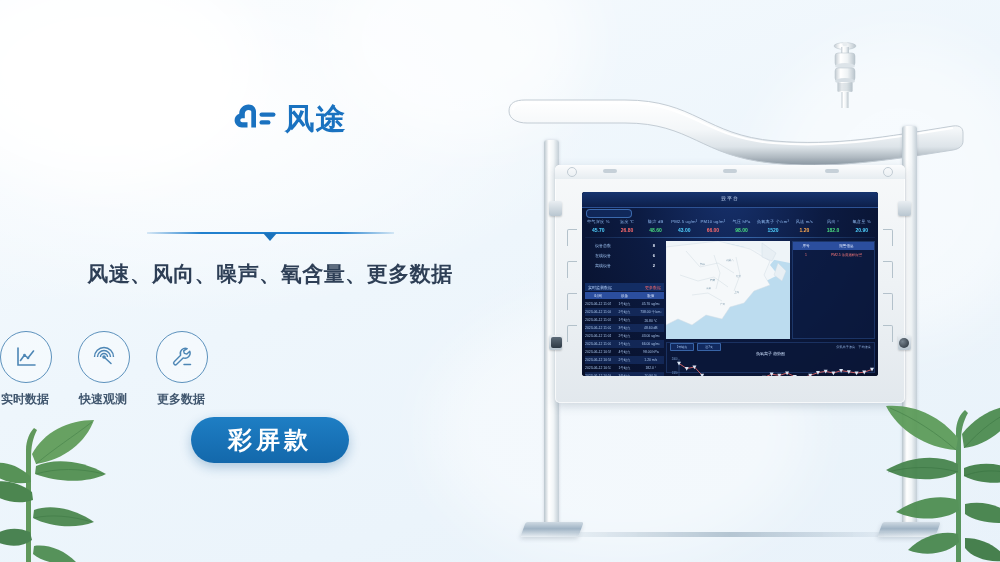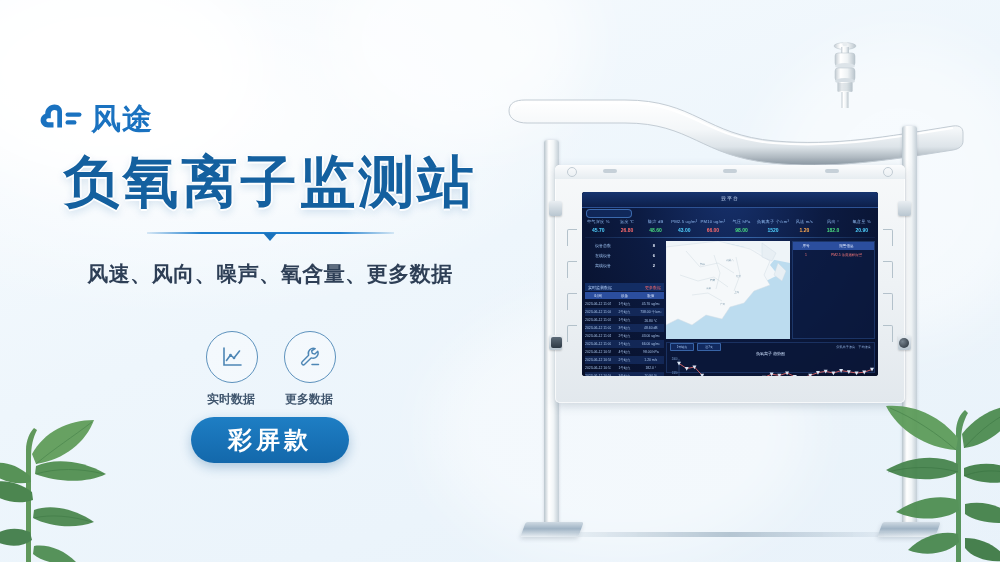--- a/index.html
+++ b/index.html
@@ -17,21 +17,21 @@
   }
   
   .bg-blob{position:absolute;border-radius:50%;filter:blur(28px);pointer-events:none;}
   .b1{left:-60px;top:-40px;width:320px;height:220px;background:rgba(255,255,255,.85);}
   .b2{left:330px;top:-60px;width:260px;height:200px;background:rgba(255,255,255,.6);}
   .b3{left:430px;top:300px;width:380px;height:260px;background:rgba(255,255,255,.45);}
   .b4{right:-40px;top:40px;width:280px;height:300px;background:rgba(255,255,255,.5);}
 
   
   .left{position:absolute;left:0;top:0;width:540px;height:562px;}
-  .logo-row{position:absolute;left:0;right:0;top:104px;display:flex;justify-content:flex-start;align-items:center;gap:9px;padding-left:40px;}
+  .logo-row{position:absolute;left:0;right:0;top:104px;display:flex;justify-content:center;align-items:center;gap:9px;padding-left:40px;}
   .logo-mark{width:42px;height:30px;flex:0 0 auto;}
   .logo-text{font-size:30px;font-weight:700;color:#1a72c0;letter-spacing:1px;line-height:1;}
 
   .title{
     position:absolute;left:0;right:0;top:152px;text-align:center;
     font-size:56px;font-weight:700;letter-spacing:3px;line-height:1.08;
     color:#14609f;
     text-shadow:
       0 2px 0 rgba(255,255,255,.95),
       2px 0 0 rgba(255,255,255,.75),
@@ -42,21 +42,21 @@
   .divider{position:absolute;left:0;right:0;top:232px;display:flex;justify-content:center;}
   .divider .ln{position:relative;width:247px;height:2px;background:linear-gradient(90deg,rgba(30,125,200,.15),#2180ce 22%,#2180ce 78%,rgba(30,125,200,.15));}
   .divider .tri{position:absolute;left:50%;top:1px;transform:translateX(-50%);
     width:0;height:0;border-left:7px solid transparent;border-right:7px solid transparent;border-top:8px solid #1b73bd;}
 
   .subtitle{
     position:absolute;left:0;right:0;top:258px;text-align:center;
     font-size:21px;font-weight:600;line-height:1.5;color:#2e3f56;letter-spacing:.5px;
   }
 
-  .features{position:absolute;left:0;right:0;top:331px;display:flex;justify-content:center;gap:28px;}
+  .features{position:absolute;left:0;right:0;top:331px;display:flex;justify-content:flex-start;gap:28px;}
   .feat{width:50px;text-align:center;}
   .feat .circ{
     width:50px;height:50px;border-radius:50%;border:1.6px solid #5d92bd;
     display:flex;align-items:center;justify-content:center;margin:0 auto;
     background:rgba(255,255,255,.35);
   }
   .feat .lbl{margin-top:8px;font-size:12px;color:#40566e;font-weight:600;white-space:nowrap;}
 
   .cta-wrap{position:absolute;left:0;right:0;top:417px;display:flex;justify-content:center;}
   .cta{
@@ -182,21 +182,20 @@
       <span class="logo-mark">
         <svg viewBox="0 0 42 30" width="42" height="30">
           <path d="M22 7.5 C22 3.4 18.7 0.6 14.6 0.6 C9.4 0.6 5.2 4.6 5.2 9.8 C2.4 10.7 0.6 13.2 0.6 16.2 C0.6 20.2 3.9 23.4 7.9 23.4 L13.5 23.4 L13.5 18.2 L8.3 18.2 C7.2 18.2 6.3 17.3 6.3 16.2 C6.3 15.1 7.2 14.2 8.3 14.2 L10.8 14.2 L10.8 9.8 C10.8 7.7 12.5 6 14.6 6 C16.2 6 17.3 6.8 17.3 7.8 L17.3 23.4 L22 23.4 Z" fill="#1a72c0"></path>
           <rect x="25.5" y="8.4" width="16" height="4.4" rx="2.2" fill="#1a72c0"></rect>
           <rect x="25.5" y="16.2" width="11" height="4.4" rx="2.2" fill="#1a72c0"></rect>
         </svg>
       </span>
       <span class="logo-text">风途</span>
     </div>
 
-    <div class="title">负氧离子监测站</div>
 
     <div class="divider">
       <div class="ln">
         <div class="tri"></div>
       </div>
     </div>
 
     <div class="subtitle">
       <div>风速、风向、噪声、氧含量、更多数据</div>
     </div>
@@ -208,20 +207,32 @@
           <svg width="26" height="26" viewBox="0 0 26 26">
             <path d="M5 4 L5 21 L22 21" stroke="#4d86b5" stroke-width="1.6" fill="none" stroke-linecap="round"></path>
             <path d="M7.5 16.5 L11.5 11 L15 14 L20.5 7" stroke="#4d86b5" stroke-width="1.6" fill="none" stroke-linejoin="round" stroke-linecap="round"></path>
             <circle cx="11.5" cy="11" r="1.3" fill="#4d86b5"></circle>
             <circle cx="15" cy="14" r="1.3" fill="#4d86b5"></circle>
           </svg>
         </div>
         <div class="lbl">实时数据</div>
       </div>
 
+      <div class="feat">
+        <div class="circ">
+          <svg width="26" height="26" viewBox="0 0 26 26">
+            <path d="M3.5 13 A9.5 9.5 0 0 1 22.5 13" stroke="#4d86b5" stroke-width="1.4" fill="none"></path>
+            <path d="M6.5 13 A6.5 6.5 0 0 1 19.5 13" stroke="#4d86b5" stroke-width="1.4" fill="none"></path>
+            <path d="M9.5 13 A3.5 3.5 0 0 1 16.5 13" stroke="#4d86b5" stroke-width="1.4" fill="none"></path>
+            <circle cx="13" cy="13" r="1.8" fill="#4d86b5"></circle>
+            <path d="M13 13 L20 19.5" stroke="#4d86b5" stroke-width="1.5" stroke-linecap="round"></path>
+          </svg>
+        </div>
+        <div class="lbl">快速观测</div>
+      </div>
 
 
       <div class="feat">
         <div class="circ">
           <svg width="26" height="26" viewBox="0 0 26 26">
             <path d="M18.2 4.6 A5.2 5.2 0 0 0 11.6 11.3 L5.2 17.7 A1.8 1.8 0 0 0 7.7 20.3 L14.1 13.9 A5.2 5.2 0 0 0 20.8 7.2 L17.9 10.1 L15.3 9.4 L14.6 6.8 Z" stroke="#4d86b5" stroke-width="1.4" fill="none" stroke-linejoin="round"></path>
             <path d="M15 20.5 L21.5 20.5" stroke="#4d86b5" stroke-width="1.5" stroke-linecap="round"></path>
           </svg>
         </div>
         <div class="lbl">更多数据</div>

